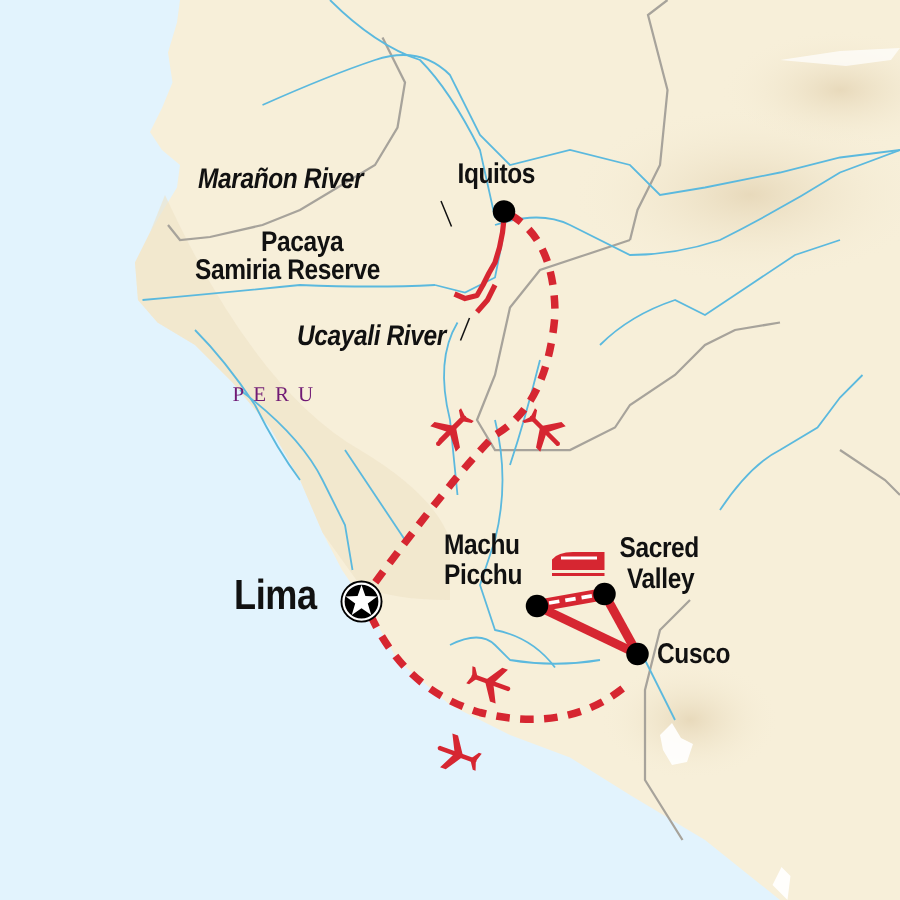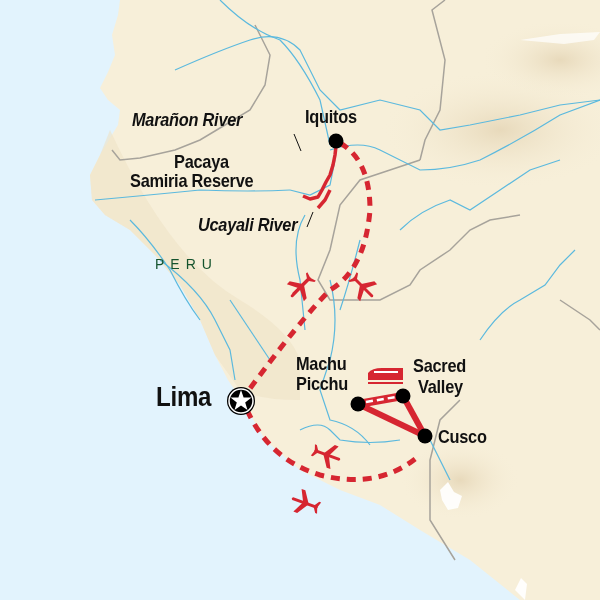--- a/index.html
+++ b/index.html
@@ -1,21 +1,21 @@
 <!DOCTYPE html>
 <html><head>
 <meta charset="utf-8">
 <style>
   html,body{margin:0;padding:0;}
   body{width:600px;height:600px;overflow:hidden;background:#e2f3fd;}
   #map{position:relative;width:600px;height:600px;}
   svg{position:absolute;left:0;top:0;}
   .lbl{position:absolute;font-family:"Liberation Sans",sans-serif;font-weight:bold;color:#111;white-space:nowrap;line-height:1.05;letter-spacing:-0.3px;transform:scaleX(0.86);transform-origin:left top;}
   .it{font-style:italic;}
-  .country{position:absolute;font-family:Liberation Sans, sans-serif;font-size:14px;letter-spacing:6px;color:#14532d;}
+  .country{position:absolute;font-family:Liberation Serif, serif;font-size:14px;letter-spacing:6px;color:#701a75;}
 </style>
 </head>
 <body>
 
 <div id="map">
 <svg width="600" height="600" viewBox="0 0 600 600">
   <defs>
     <radialGradient id="shade" cx="0.5" cy="0.5" r="0.5">
       <stop offset="0" stop-color="#e6d7b8" stop-opacity="0.9"></stop>
       <stop offset="1" stop-color="#f7efd9" stop-opacity="0"></stop>

